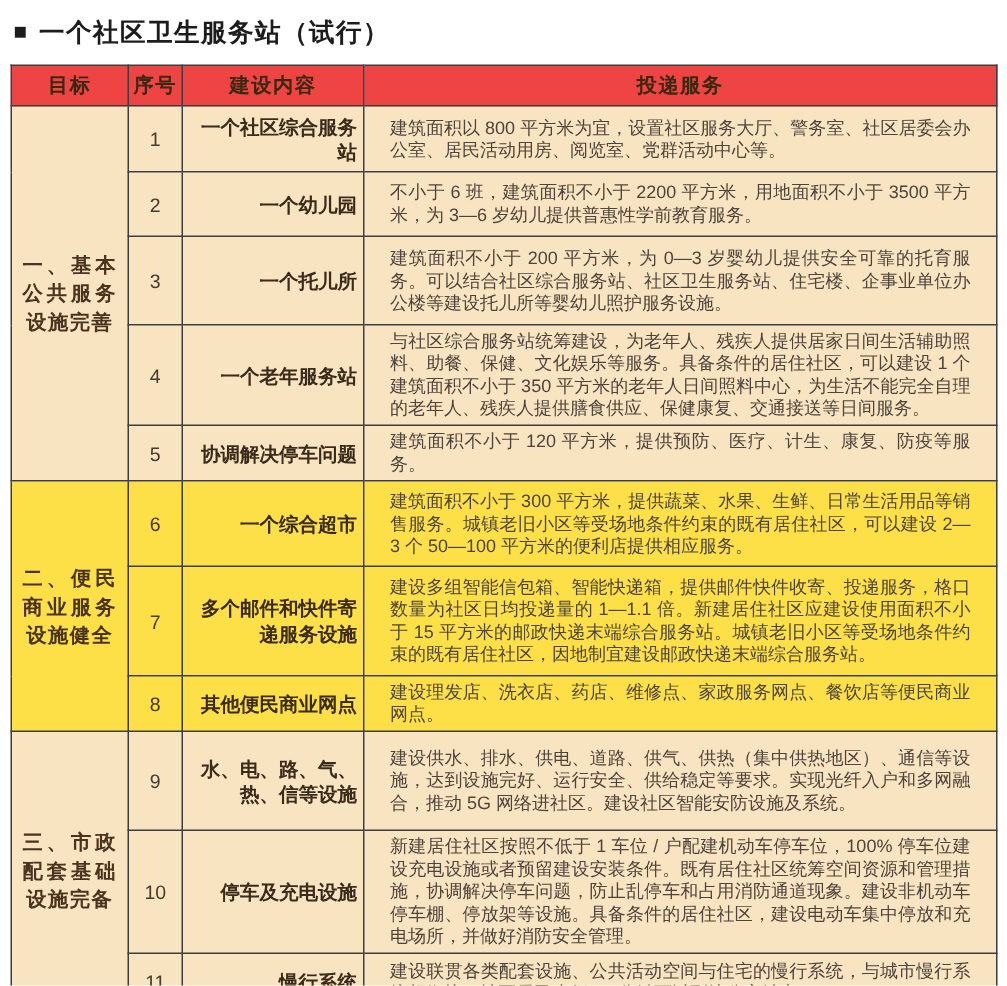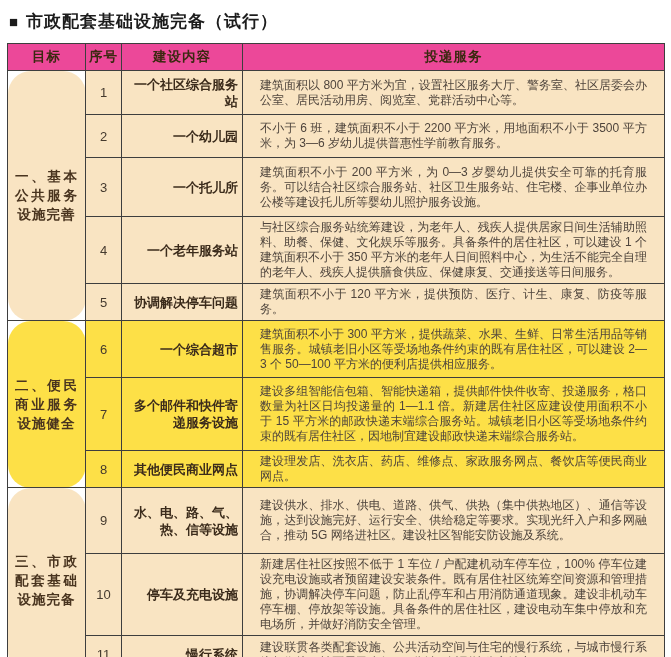--- a/index.html
+++ b/index.html
@@ -23,28 +23,28 @@
   table.std th, table.std td {
     border:1px solid #3e3e3e;
     vertical-align:middle;
     box-sizing:border-box;
     word-break:break-all;
   }
   col.c-goal { width:78px; }
   col.c-no   { width:36px; }
   col.c-content { width:121px; }
   th {
-    background:#ec4899; color:#3a2910;
+    background:#ef4444; color:#3a2910;
     font-size:13.5px; font-weight:bold;
     padding:4px 0; letter-spacing:1px;
   }
   td.goal {
     font-weight:bold; font-size:13.5px; color:#49341f;
     text-align:justify; text-align-last:center;
-    padding:2px 7px; letter-spacing:1px; line-height:19px;border-radius:23px;
+    padding:2px 7px; letter-spacing:1px; line-height:19px;
   }
   td.num { text-align:center; font-size:13px; color:#453a2e; }
   td.content {
     font-weight:bold; font-size:13px; color:#3b2b1b;
     padding:2px 4px 2px 7px; line-height:17px;text-align:right;
   }
   td.req {
     font-size:12px; color:#4e443c;
     padding:3px 17px; line-height:15px;
     text-align:justify;
@@ -65,21 +65,21 @@
   tr.r10 { height:81px; }
   tr.r11 { height:38px; }
 </style>
 </head>
 <body>
 
 <div class="page">
 
   <div class="title">
     <span class="bullet">■</span>
-    <span>市政配套基础设施完备（试行）</span>
+    <span>一个社区卫生服务站（试行）</span>
   </div>
 
   <table class="std">
     <colgroup>
       <col class="c-goal">
         <col class="c-no">
         <col class="c-content">
         <col class="c-req">
     </colgroup>
     <tbody>

